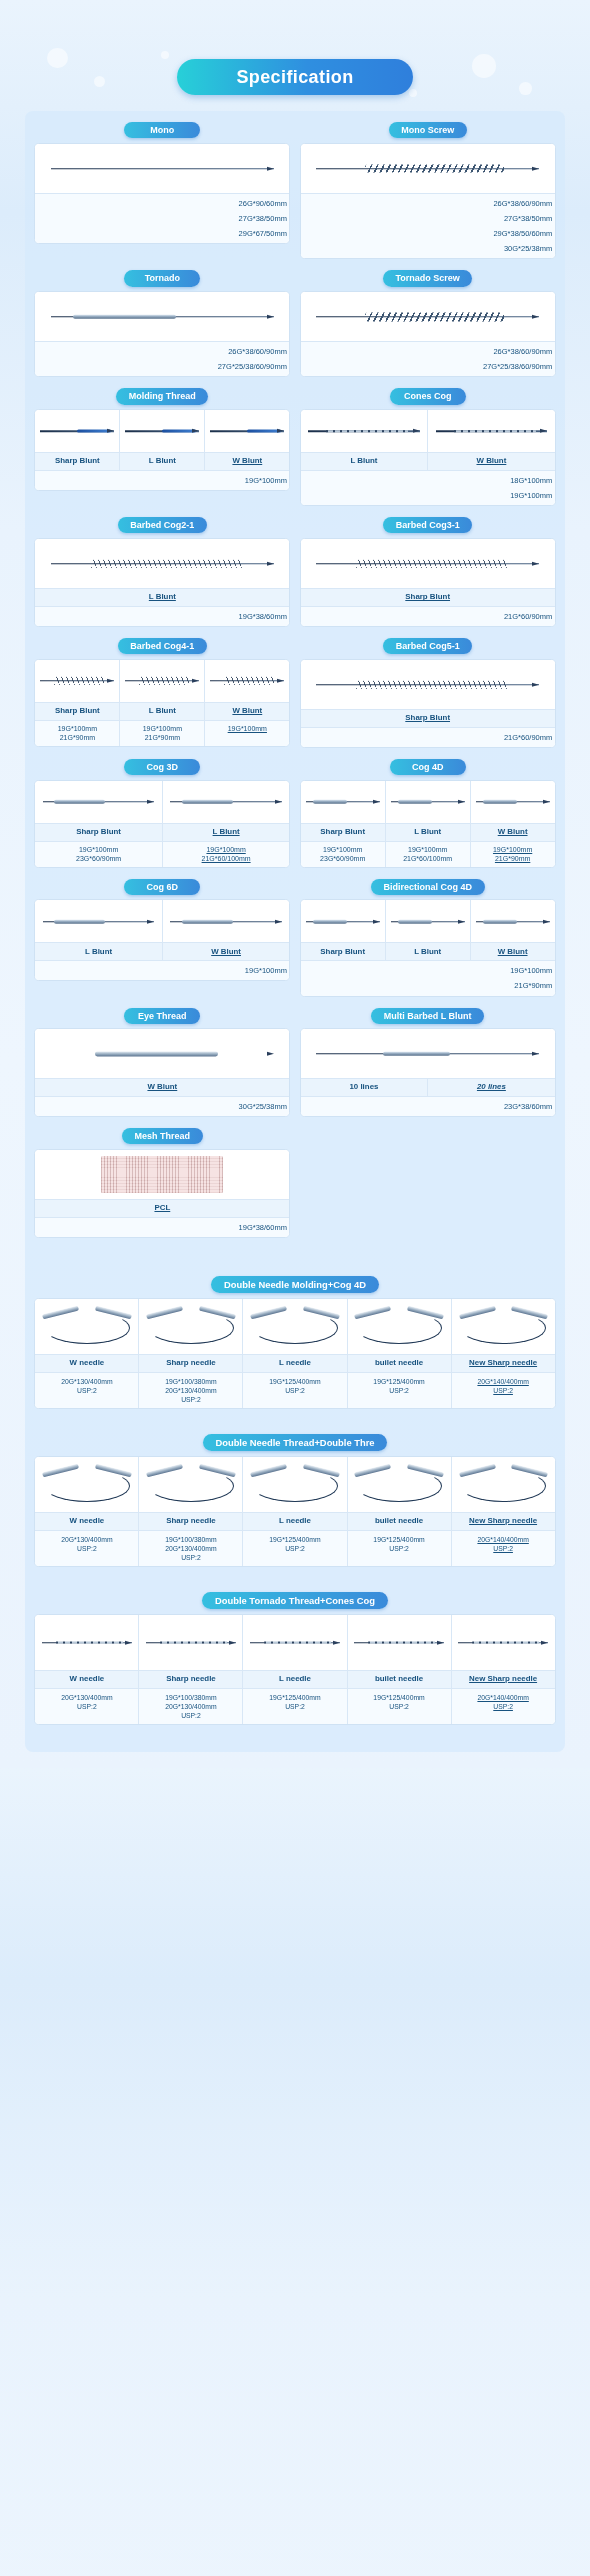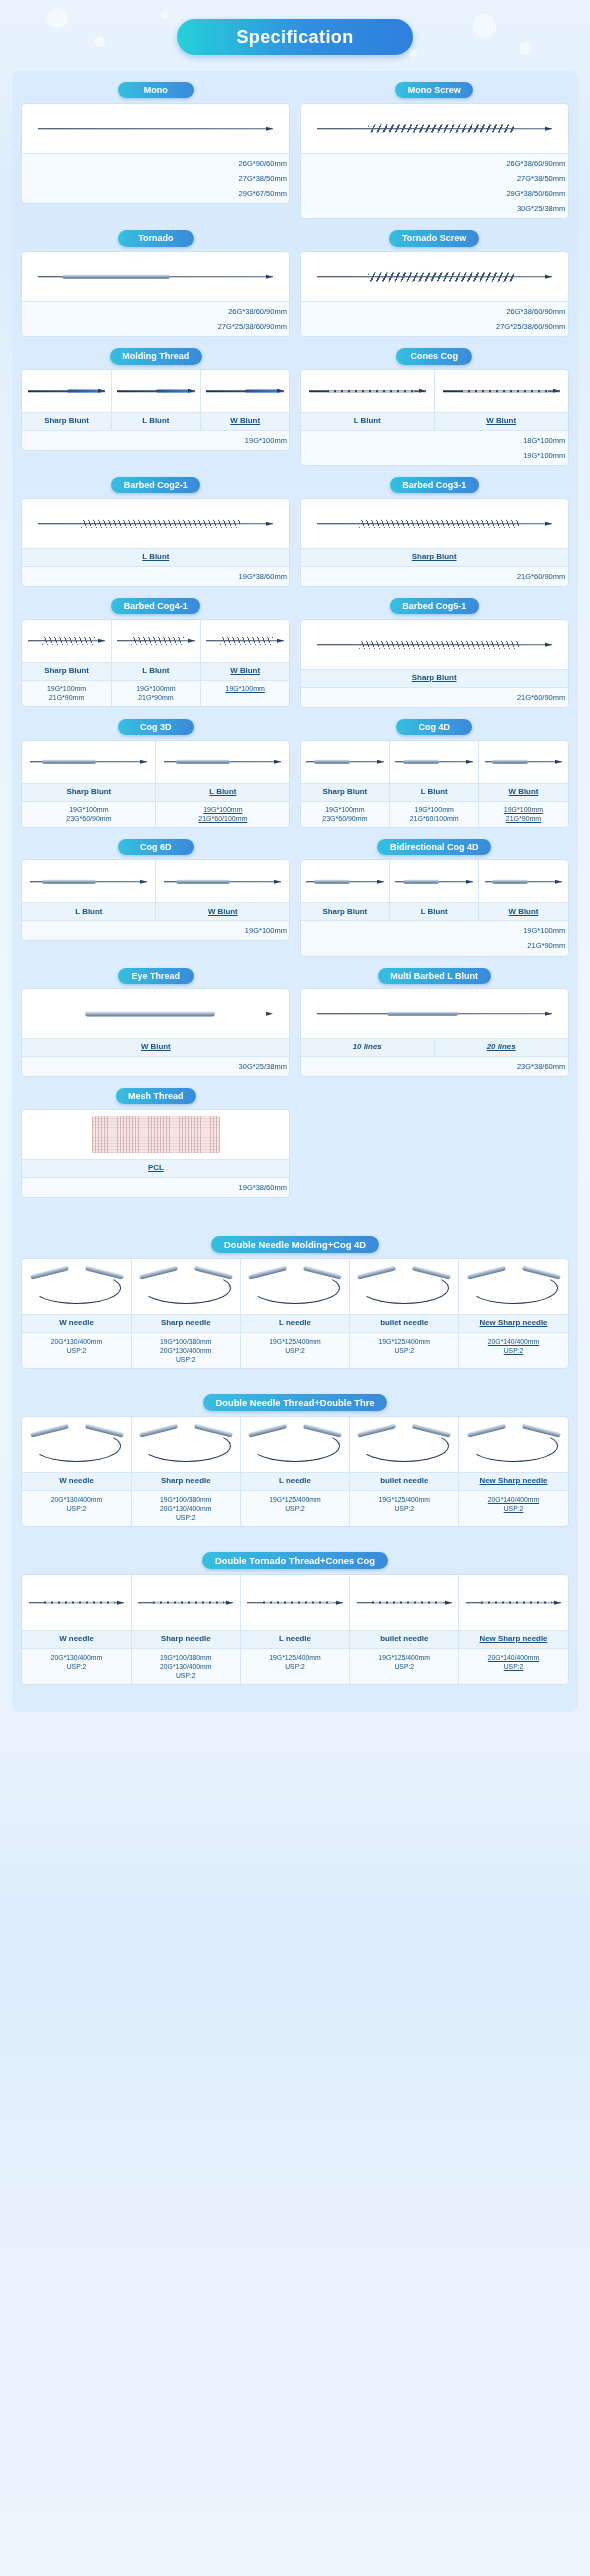--- a/index.html
+++ b/index.html
@@ -6,35 +6,35 @@
   html, body { margin:0; padding:0; }
   body {
     width:590px;
     font-family:"Liberation Sans", sans-serif;
     background:linear-gradient(180deg,#eaf4fd 0%, #dcecfb 12%, #e9f3fd 30%, #eef6fe 60%, #eaf3fd 100%);
     color:#1a3a5a;
   }
   .page { width:590px; position:relative; padding-bottom:15.7px; }
 
   
-  .header { height:71px; position:relative; }
+  .header { height:71px; position:relative;margin-top:40px; }
   .header .bubbles { position:absolute; inset:0; overflow:hidden; }
   .bub { position:absolute; border-radius:50%; background:rgba(255,255,255,.55); }
   .title-pill {
     position:absolute; left:50%; transform:translateX(-50%); top:19px;
     width:236px; height:36px; border-radius:18px;
     background:linear-gradient(90deg,#27d0d8 0%, #2f8fe0 55%, #2f7fdc 100%);
     color:#fff; font-size:18px; font-weight:bold; letter-spacing:0.4px;
     display:flex; align-items:center; justify-content:center;
     box-shadow:0 2.4px 6.3px rgba(40,120,200,.35);
   }
 
   
   .panel {
-    margin:0 12px; padding:11px 9.4px 15.7px;
+    margin:0 25px; padding:11px 9.4px 15.7px;
     background:rgba(214,234,252,.75);
     border-radius:7.9px;
   }
 
   
   .row2 { display:flex; gap:9.4px; margin-bottom:11px; }
   .col { flex:1 1 0; min-width:0; }
   .full { margin-bottom:11px; }
 
   
@@ -547,21 +547,21 @@
           <div class="imgband">
               <div class="imgcell tall">
             <div class="needle">
                   <div class="thread-line"></div>
                   <div class="cannula" style="left:30%;width:30%"></div>
                   <div class="tip"></div>
                 </div>
           </div>
             </div>
           <div class="capband">
-            <div class="capcell" style="font-style:italic">10 lines</div>
+            <div class="capcell" style="">10 lines</div>
             <div class="capcell" style="font-style:italic">20 lines</div>
           </div>
           <div class="specline">23G*38/60mm</div>
         </div>
       </div>
     </div>
 
     <div class="row2">
       <div class="col">
         <div class="pill">Mesh Thread</div>

